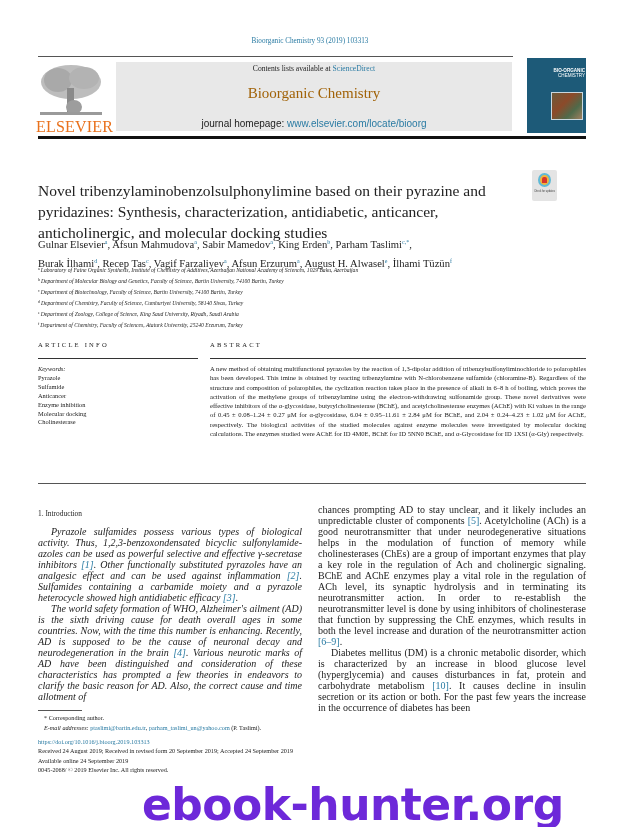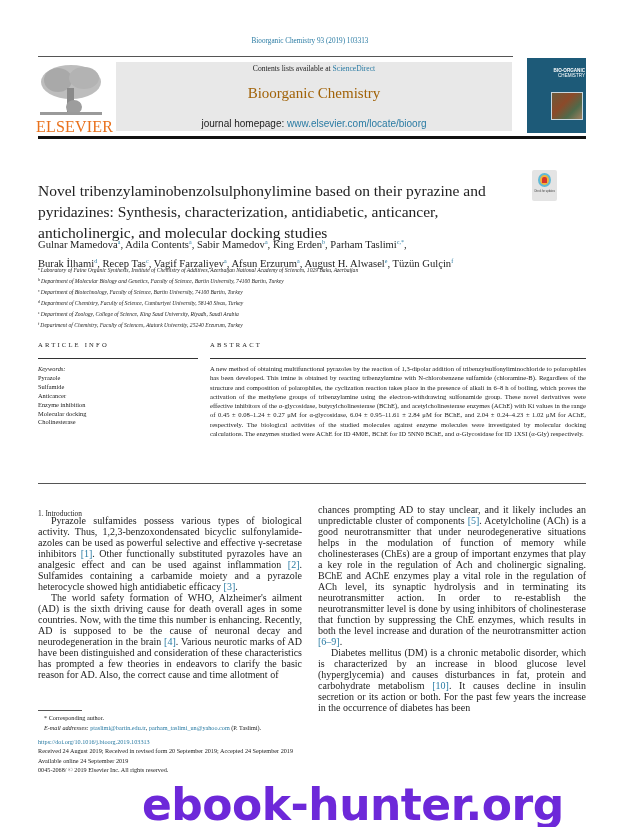--- a/index.html
+++ b/index.html
@@ -50,21 +50,21 @@
     .keywords { left: 38px; top: 365px; width: 160px; font-size: 6.4px; line-height: 8.9px; color: #222; }
     .keywords .kw-head { font-style: italic; }
 
     .abstract { left: 210px; top: 364px; width: 376px; font-size: 6.6px; line-height: 9.3px; color: #222; text-align: justify; }
 
     .mid-rule { left: 38px; top: 483px; width: 548px; height: 1px; background: #555; }
 
     .sec-head { left: 38px; top: 509px; font-size: 7.4px; font-weight: normal; color: #222; }
 
     .col { font-size: 10px; line-height: 11px; color: #222; text-align: justify; }
-    .col-left { left: 38px; top: 515px; width: 264px; }
+    .col-left { left: 38px; top: 526px; width: 264px; font-style: italic; }
     .col-right { left: 318px; top: 504px; width: 268px; }
     .col p { text-indent: 13px; }
     .col p.noindent { text-indent: 0; }
     .ref { color: #2a7ba3; }
 
     .fn-rule { left: 38px; top: 710px; width: 44px; height: 1px; background: #555; }
     .footnotes { left: 38px; top: 713px; width: 560px; font-size: 6.2px; line-height: 9.5px; color: #222; }
     .footnotes .em { font-style: italic; }
     .footnotes .link { color: #2a7ba3; }
 
@@ -110,31 +110,31 @@
 <div class="abs thick-rule"></div>
 
 <div class="abs title">Novel tribenzylaminobenzolsulphonylimine based on their pyrazine and pyridazines: Synthesis, characterization, antidiabetic, anticancer, anticholinergic, and molecular docking studies</div>
 
 <div class="abs check-updates">
   <div class="badge"></div>
   <div class="cap">Check for updates</div>
 </div>
 
 <div class="abs authors">
-  <span><span>Gulnar Mamedova</span><sup>a</sup></span>,
-  <span><span>Adila Contents</span><sup>a</sup></span>,
+  <span><span>Gulnar Elsevier</span><sup>a</sup></span>,
+  <span><span>Afsun Mahmudova</span><sup>a</sup></span>,
   <span><span>Sabir Mamedov</span><sup>a</sup></span>,
   <span><span>King Erden</span><sup>b</sup></span>,
   <span><span>Parham Taslimi</span><sup>c,*</sup></span>,<br>
   <span><span>Burak İlhami</span><sup>d</sup></span>,
   <span><span>Recep Tas</span><sup>c</sup></span>,
   <span><span>Vagif Farzaliyev</span><sup>a</sup></span>,
   <span><span>Afsun Erzurum</span><sup>a</sup></span>,
   <span><span>August H. Alwasel</span><sup>e</sup></span>,
-  <span><span>Tüzün Gulçin</span><sup>f</sup></span>
+  <span><span>İlhami Tüzün</span><sup>f</sup></span>
 </div>
 
 <div class="abs affils">
   <div><sup>a</sup><span>Laboratory of Faine Organic Synthesis, Institute of Chemistry of Additives, Azerbaijan National Academy of Sciences, 1029 Baku, Azerbaijan</span></div>
   <div><sup>b</sup><span>Department of Molecular Biology and Genetics, Faculty of Science, Bartin University, 74100 Bartin, Turkey</span></div>
   <div><sup>c</sup><span>Department of Biotechnology, Faculty of Science, Bartin University, 74100 Bartin, Turkey</span></div>
   <div><sup>d</sup><span>Department of Chemistry, Faculty of Science, Cumhuriyet University, 58140 Sivas, Turkey</span></div>
   <div><sup>e</sup><span>Department of Zoology, College of Science, King Saud University, Riyadh, Saudi Arabia</span></div>
   <div><sup>f</sup><span>Department of Chemistry, Faculty of Sciences, Ataturk University, 25240 Erzurum, Turkey</span></div>
 </div>

